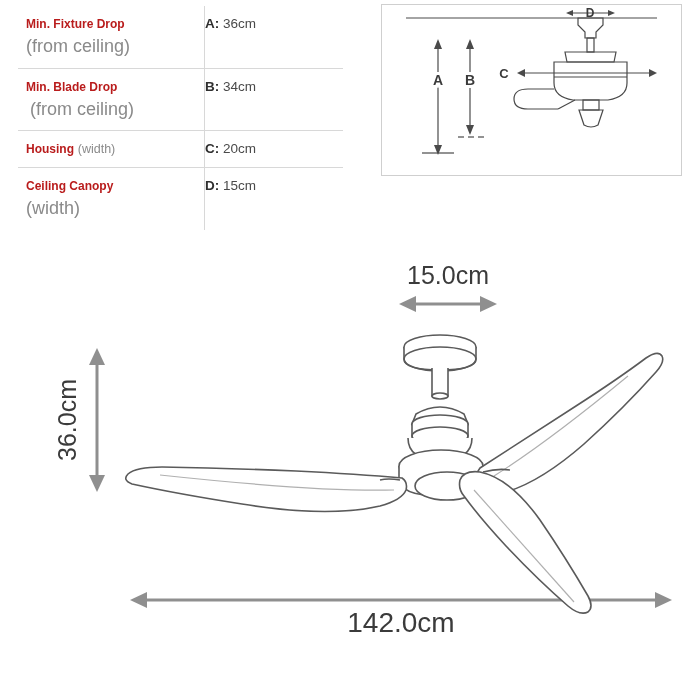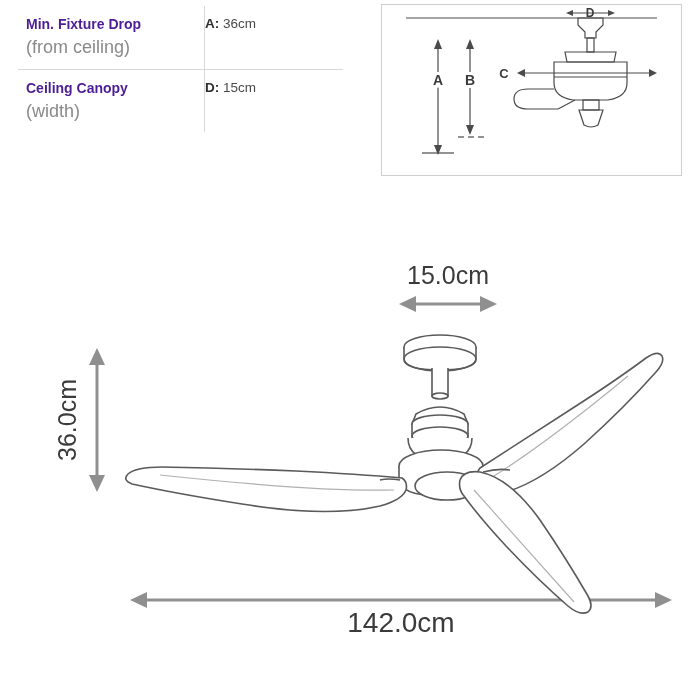--- a/index.html
+++ b/index.html
@@ -39,22 +39,22 @@
   .spec-table td.label-cell {
     width: 172px;
     border-right: 1px solid #d8d8d8;
   }
   .spec-table td.value-cell {
     padding-left: 0;
     color: #4a4a4a;
   }
   .lbl-main {
     font-weight: bold;
-    color: #4c1d95;
-    font-size: 14px;
+    color: #b91c1c;
+    font-size: 12px;
     text-align: center;
   }
   .lbl-sub {
     color: #8a8a8a;
     font-size: 12.5px;
     font-weight: normal;
   }
   .lbl-sub-block {
     display: block;
     color: #8a8a8a;
@@ -108,20 +108,40 @@
         <span class="lbl-main">Min. Fixture Drop</span>
         <span class="lbl-sub-block">(from ceiling)</span>
       </td>
       <td class="value-cell">
         <span class="val-key">A:</span>
         <span>36cm</span>
       </td>
     </tr>
     <tr>
       <td class="label-cell">
+        <span class="lbl-main">Min. Blade Drop</span>
+        <span class="lbl-sub-block indent">(from ceiling)</span>
+      </td>
+      <td class="value-cell">
+        <span class="val-key">B:</span>
+        <span>34cm</span>
+      </td>
+    </tr>
+    <tr>
+      <td class="label-cell">
+        <span class="lbl-main">Housing</span>
+        <span class="lbl-sub">(width)</span>
+      </td>
+      <td class="value-cell">
+        <span class="val-key">C:</span>
+        <span>20cm</span>
+      </td>
+    </tr>
+    <tr>
+      <td class="label-cell">
         <span class="lbl-main">Ceiling Canopy</span>
         <span class="lbl-sub-block">(width)</span>
       </td>
       <td class="value-cell">
         <span class="val-key">D:</span>
         <span>15cm</span>
       </td>
     </tr>
   </tbody>
 </table>

